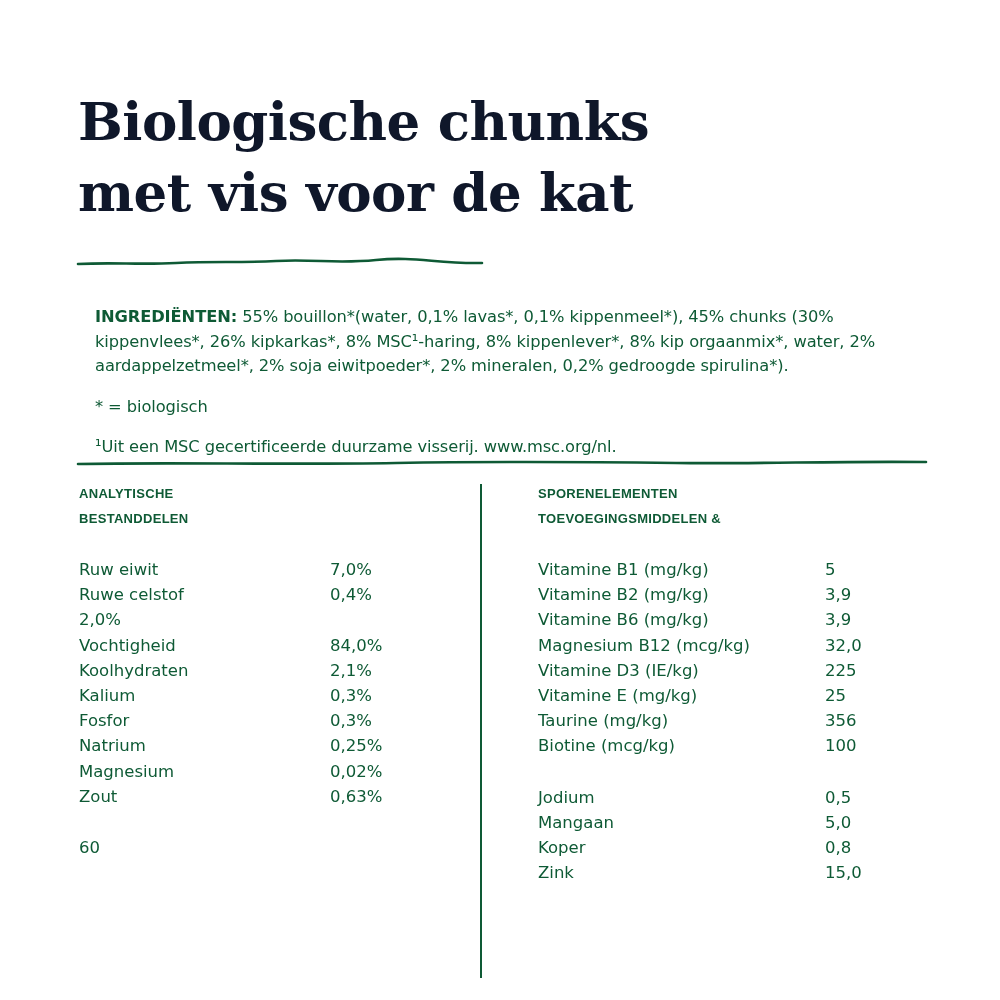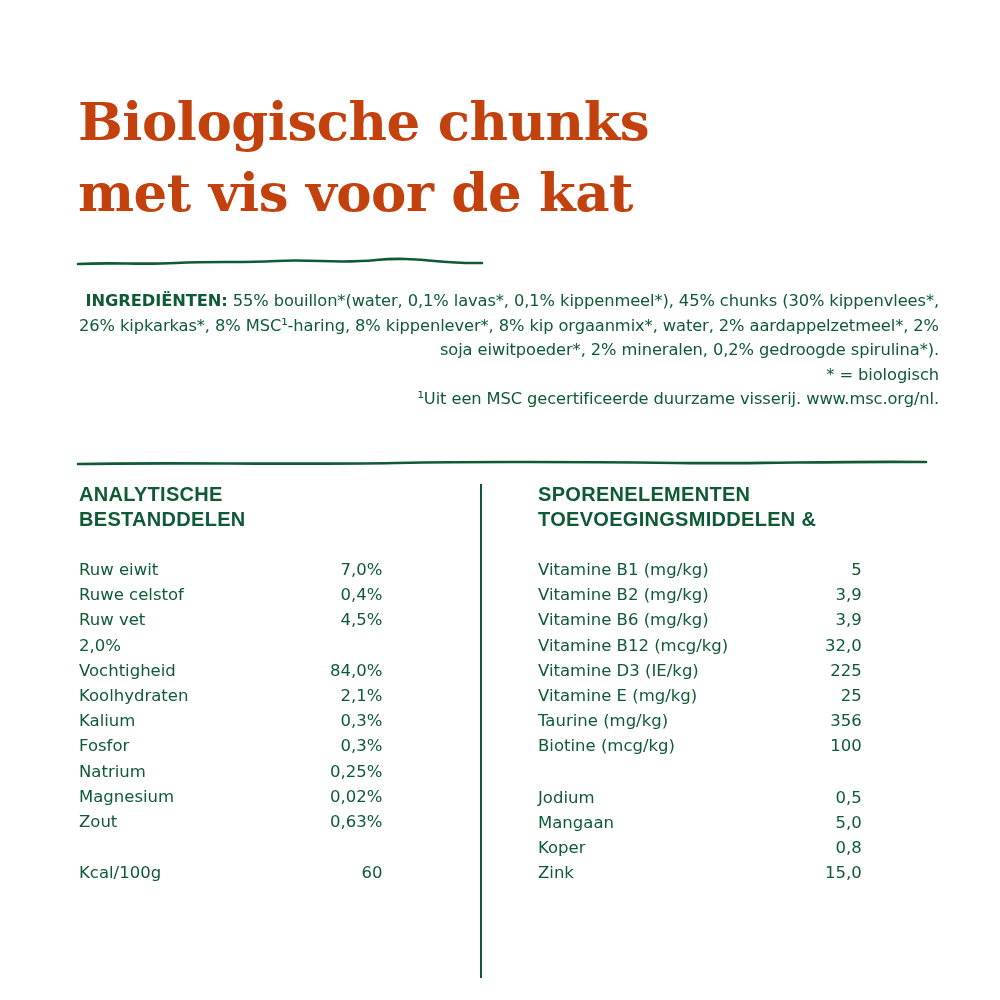--- a/index.html
+++ b/index.html
@@ -1,32 +1,32 @@
 <!DOCTYPE html>
 <html><head>
   <meta charset="utf-8">
   <style>
     html, body { margin: 0; padding: 0; background: #ffffff; }
     body { width: 1000px; height: 1000px; position: relative; overflow: hidden;
            font-family: "DejaVu Sans", sans-serif; color: #0e5a35; }
     .title { position: absolute; left: 78px; top: 86px; margin: 0;
              font-family: "DejaVu Serif", serif; font-weight: bold;
-             font-size: 53px; line-height: 71px; color: #c2410c; letter-spacing: -0.5px; }
+             font-size: 53px; line-height: 71px; color: #0f172a; letter-spacing: -0.5px; }
     .title span { display: block; }
     .wavy { position: absolute; }
     .ingredients { position: absolute; left: 79px; top: 289px; width: 860px;
                    font-size: 16.3px; line-height: 24.5px; letter-spacing: -0.1px; }
-    .ingredients p { margin: 0; text-align: right; }
+    .ingredients p { margin: 16px; }
     .ingredients .label { font-weight: bold; }
-    .section-heading { position: absolute; font-weight: bold; font-size: 20px;
+    .section-heading { position: absolute; font-weight: bold; font-size: 13px;
                        line-height: 24.5px; letter-spacing: 0.3px; margin: 0;
                        font-family: "Liberation Sans", sans-serif; font-stretch: condensed; }
     .section-heading span { display: block; }
     .tbl { position: absolute; font-size: 16.5px; }
-    .row { display: flex; height: 25.2px; line-height: 25.2px; justify-content: space-between; }
+    .row { display: flex; height: 25.2px; line-height: 25.2px; }
     .row .k { display: block; }
     .row .v { display: block; }
     .spacer { height: 26px; }
     .vdiv { position: absolute; left: 480px; top: 484px; width: 2.4px; height: 494px; background: #0e5a35; }
   </style>
 </head>
 <body>
 
 <h1 class="title">
   <span>Biologische chunks</span>
@@ -62,24 +62,20 @@
 <div class="tbl" style="left:79px; top:557px;">
   <div class="row">
       <span class="k" style="width:251px">Ruw eiwit</span>
       <span class="v">7,0%</span>
     </div>
   <div class="row">
       <span class="k" style="width:251px">Ruwe celstof</span>
       <span class="v">0,4%</span>
     </div>
   <div class="row">
-      <span class="k" style="width:251px">Ruw vet</span>
-      <span class="v">4,5%</span>
-    </div>
-  <div class="row">
       <span class="v">2,0%</span>
     </div>
   <div class="row">
       <span class="k" style="width:251px">Vochtigheid</span>
       <span class="v">84,0%</span>
     </div>
   <div class="row">
       <span class="k" style="width:251px">Koolhydraten</span>
       <span class="v">2,1%</span>
     </div>
@@ -98,40 +94,39 @@
   <div class="row">
       <span class="k" style="width:251px">Magnesium</span>
       <span class="v">0,02%</span>
     </div>
   <div class="row">
       <span class="k" style="width:251px">Zout</span>
       <span class="v">0,63%</span>
     </div>
   <div class="spacer"></div>
   <div class="row">
-      <span class="k" style="width:251px">Kcal/100g</span>
       <span class="v">60</span>
     </div>
 </div>
 
 <div class="tbl" style="left:538px; top:557px;">
   <div class="row">
       <span class="k" style="width:287px">Vitamine B1 (mg/kg)</span>
       <span class="v">5</span>
     </div>
   <div class="row">
       <span class="k" style="width:287px">Vitamine B2 (mg/kg)</span>
       <span class="v">3,9</span>
     </div>
   <div class="row">
       <span class="k" style="width:287px">Vitamine B6 (mg/kg)</span>
       <span class="v">3,9</span>
     </div>
   <div class="row">
-      <span class="k" style="width:287px">Vitamine B12 (mcg/kg)</span>
+      <span class="k" style="width:287px">Magnesium B12 (mcg/kg)</span>
       <span class="v">32,0</span>
     </div>
   <div class="row">
       <span class="k" style="width:287px">Vitamine D3 (IE/kg)</span>
       <span class="v">225</span>
     </div>
   <div class="row">
       <span class="k" style="width:287px">Vitamine E (mg/kg)</span>
       <span class="v">25</span>
     </div>

